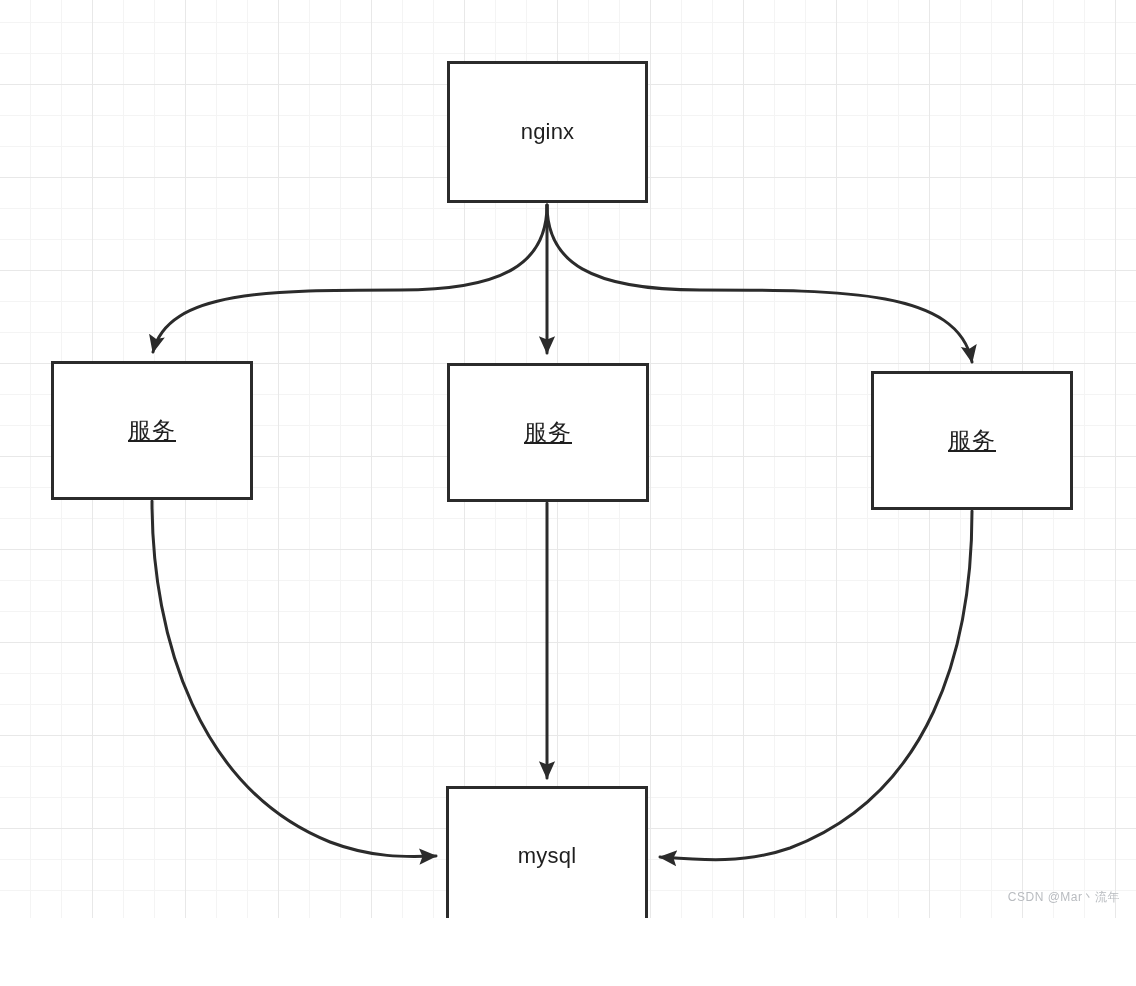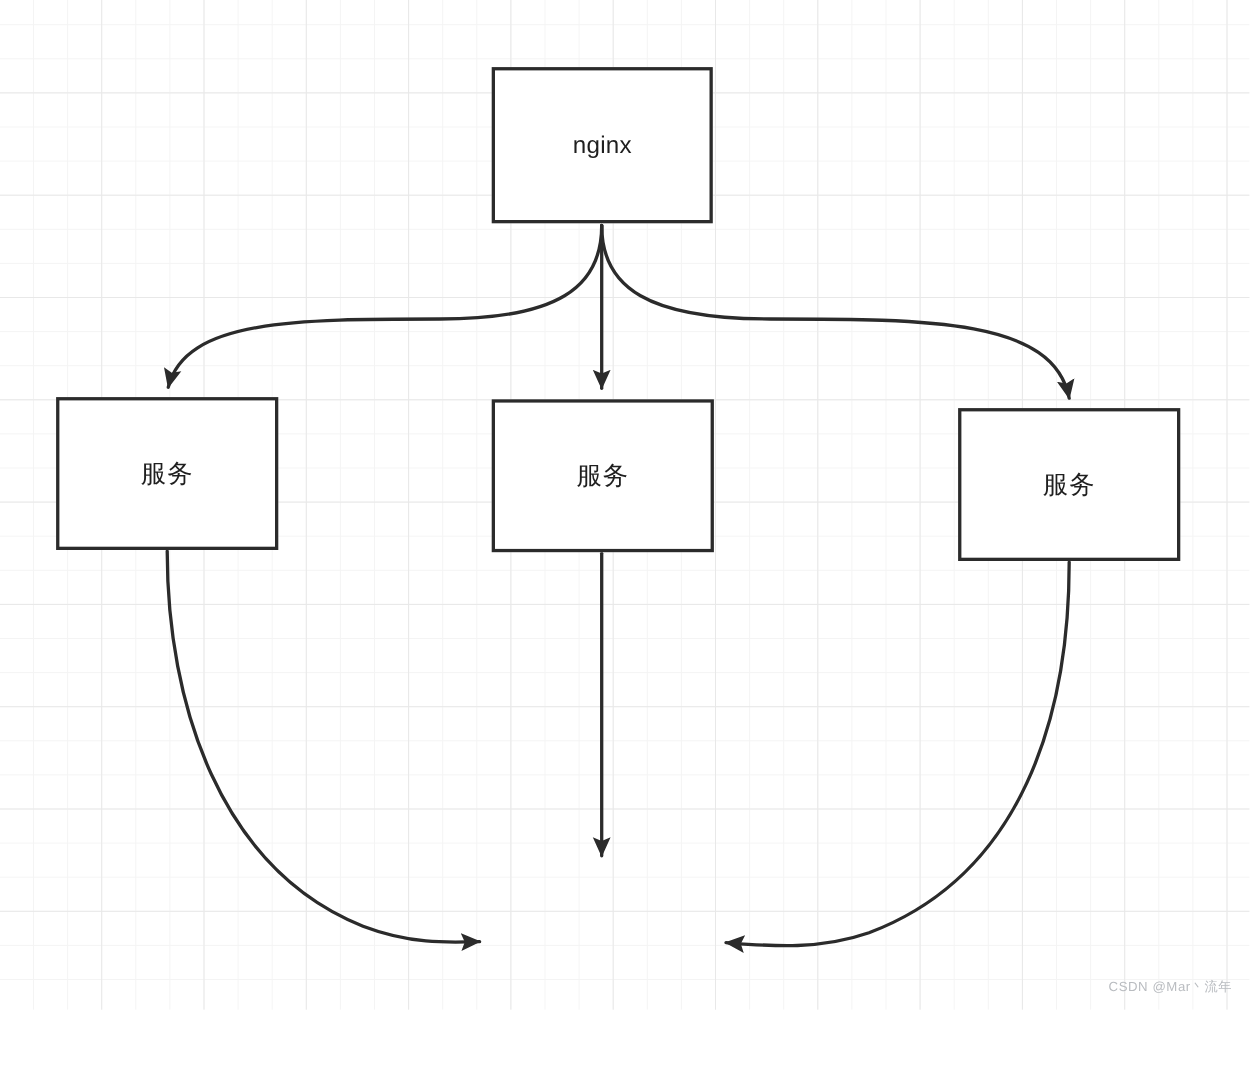--- a/index.html
+++ b/index.html
@@ -39,20 +39,21 @@
   .node-label {
     font-size: 22px;
     color: #1f1f1f;
     line-height: 1;
     letter-spacing: 0.2px;
     user-select: none;
   }
   .node-label.cjk {
     font-size: 23px;
     letter-spacing: 1px;
+    text-decoration: underline;
   }
   #edges {
     position: absolute;
     left: 0;
     top: 0;
     width: 1136px;
     height: 986px;
     z-index: 2;
     pointer-events: none;
   }
@@ -101,16 +102,19 @@
   </div>
 
   <div class="node" style="left:447px; top:363px; width:202px; height:139px;">
     <span class="node-label cjk">服务</span>
   </div>
 
   <div class="node" style="left:871px; top:371px; width:202px; height:139px;">
     <span class="node-label cjk">服务</span>
   </div>
 
+  <div class="node" style="left:446px; top:786px; width:202px; height:139px;">
+    <span class="node-label">mysql</span>
+  </div>
 
   <div class="watermark">CSDN @Mar丶流年</div>
 
 </div>
 
 </body></html>

